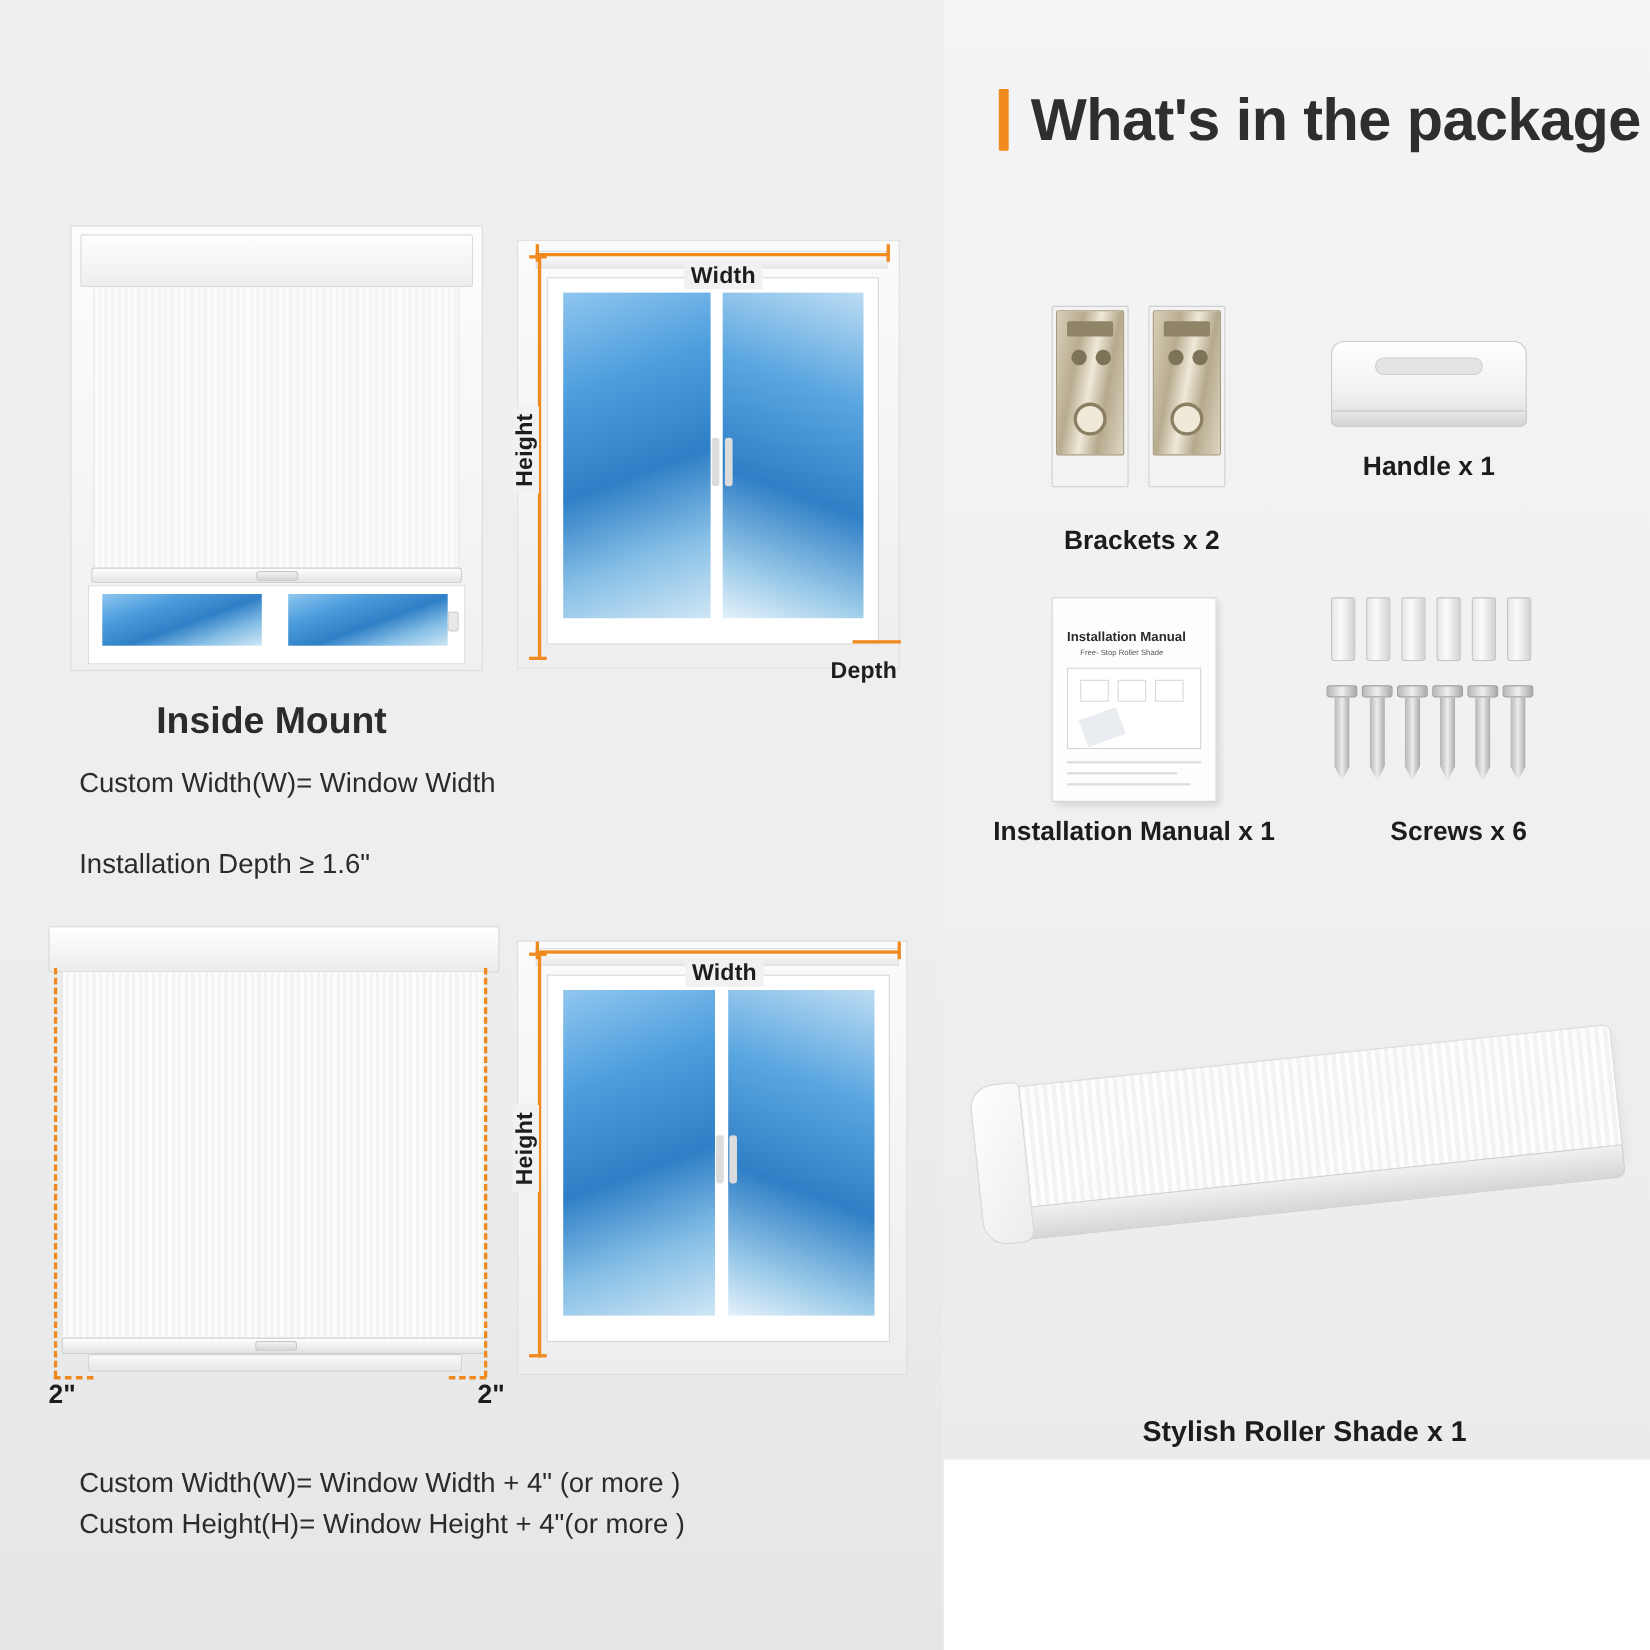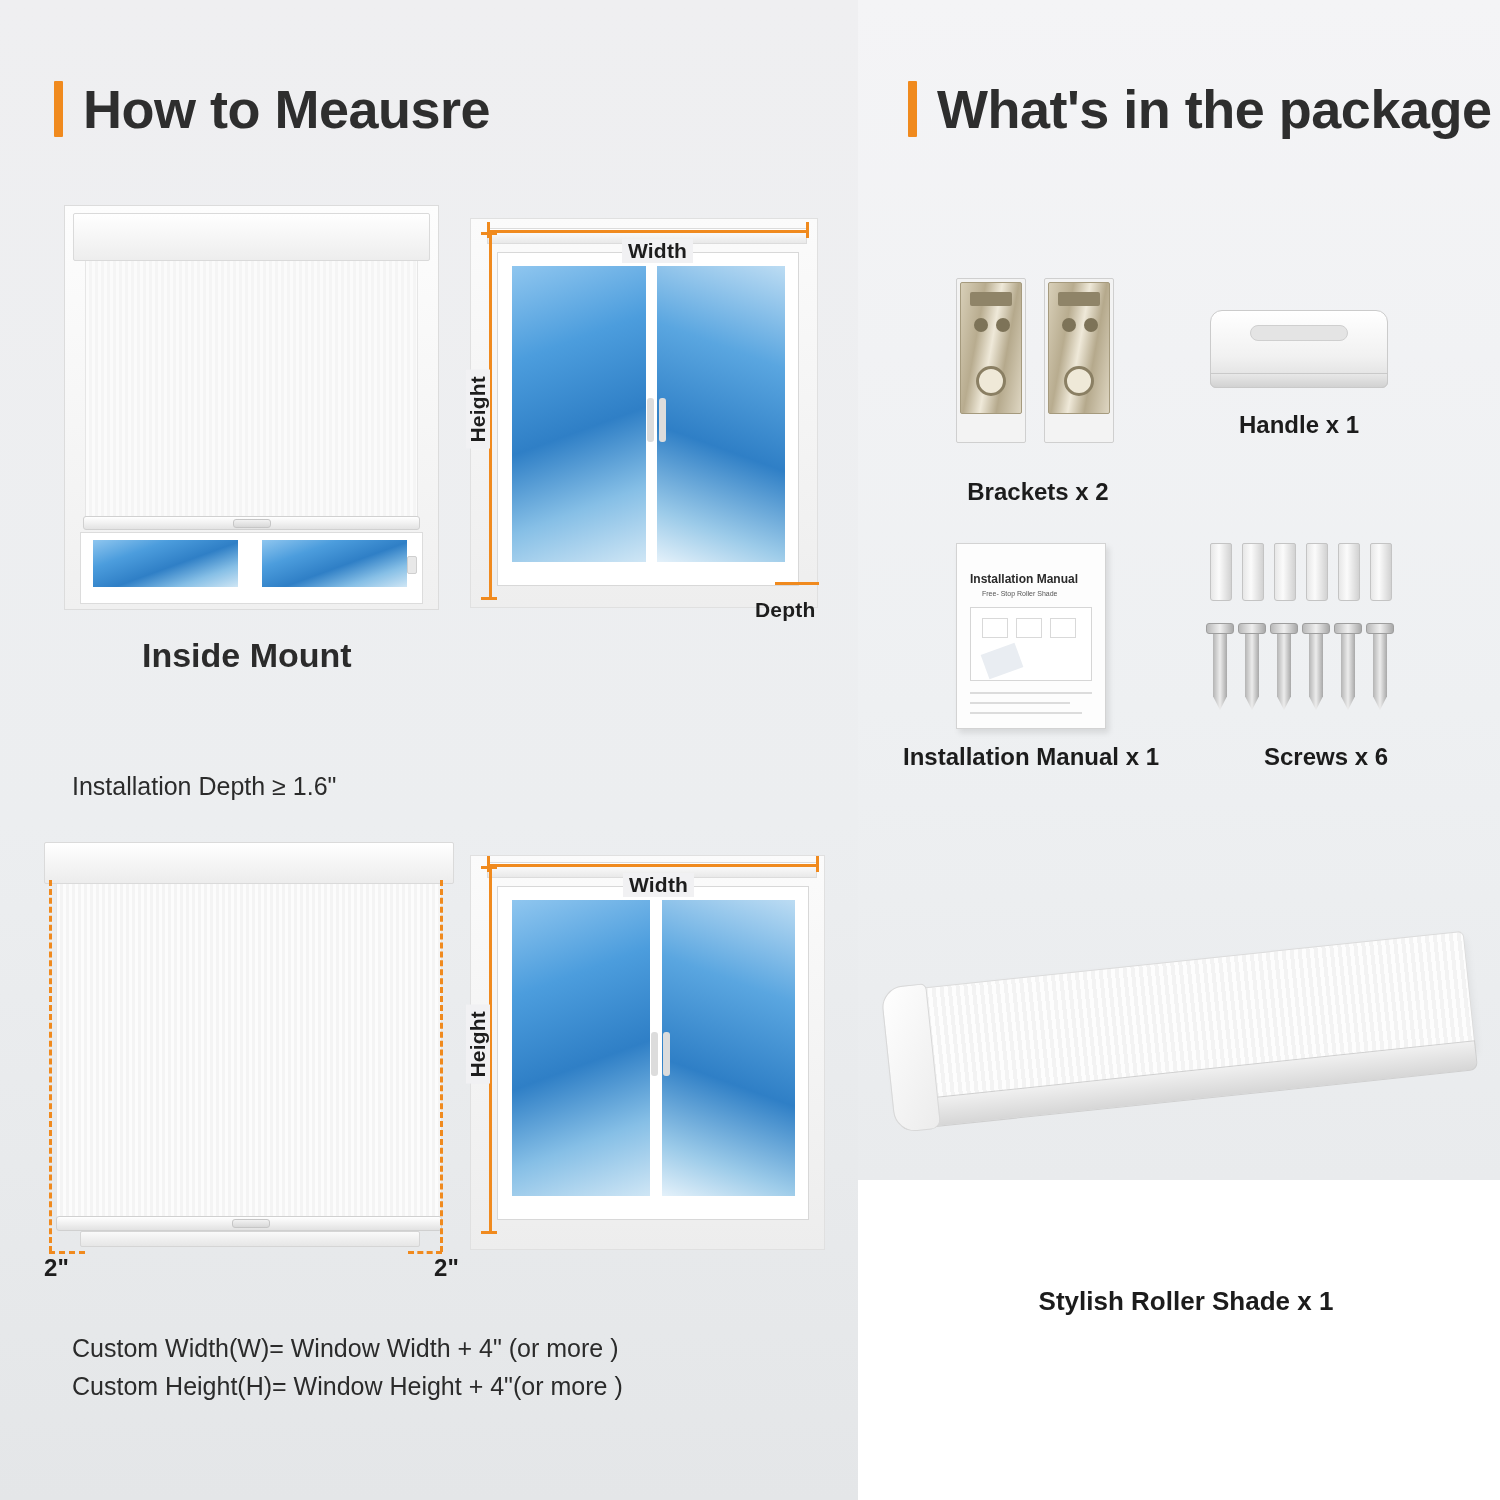--- a/index.html
+++ b/index.html
@@ -13,21 +13,21 @@
   }
   .page { position: relative; width: 1500px; height: 1500px; display: flex; }
 
   
   .left-panel {
     width: 858px; height: 1500px;
     background: linear-gradient(180deg,#efeff1 0%, #eceef0 55%, #e4e6e8 100%);
     position: relative;
   }
   .right-panel {
-    width: 642px; height: 1180px;
+    width: 642px; height: 1327px;
     background: linear-gradient(180deg,#f4f4f6 0%, #eef0f2 60%, #e9ebed 100%);
     position: relative;
   }
 
   
   .heading { display: flex; align-items: center; position: absolute; }
   .heading .bar {
     width: 9px; height: 56px; background: #f08a1e; margin-right: 20px;
     border-radius: 1px;
   }
@@ -122,24 +122,20 @@
     position: absolute;
   }
 </style>
 </head>
 <body>
 
 <div class="page">
 
   <div class="left-panel">
 
-    <div class="heading" id="h-measure">
-      <div class="bar"></div>
-      <div class="htext">How to Meausre</div>
-    </div>
 
     <div>
 
       <div class="wall" style="left:64px; top:205px; width:375px; height:405px; background:linear-gradient(180deg,#fdfdfd,#f0f0f0);"></div>
 
       <div style="position:absolute;left:73px;top:213px;width:357px;height:48px;background:linear-gradient(180deg,#ffffff,#ededed);border:1px solid #dadada;border-radius:2px;"></div>
 
       <div style="position:absolute;left:85px;top:261px;width:333px;height:260px;background:repeating-linear-gradient(90deg,#fbfbfb 0 3px,#f5f5f5 3px 6px), linear-gradient(180deg,#fdfdfd,#f2f2f2);border-left:1px solid #e6e6e6;border-right:1px solid #e6e6e6;"></div>
 
       <div style="position:absolute;left:83px;top:516px;width:337px;height:14px;background:linear-gradient(180deg,#ffffff,#e3e3e3);border:1px solid #d0d0d0;border-radius:3px;"></div>
@@ -173,20 +169,21 @@
       <div class="tick-h" style="left:481px;top:232px;"></div>
       <div class="tick-h" style="left:481px;top:597px;"></div>
       <div class="label-txt vert" style="left:466px;top:370px;background:#f1f1f3;padding:6px 0;">Height</div>
 
       <div class="dim-h" style="left:775px;top:582px;width:44px;"></div>
       <div class="label-txt" style="left:755px;top:598px;">Depth</div>
     </div>
 
     <div class="mount-title" style="left:142px;top:636px;">Inside Mount</div>
 
+    <div class="spec" style="left:72px;top:698px;">Custom Width(W)= Window Width</div>
     <div class="spec" style="left:72px;top:772px;">Installation Depth ≥ 1.6"</div>
 
     <div>
       <div style="position:absolute;left:44px;top:842px;width:410px;height:42px;background:linear-gradient(180deg,#ffffff,#ececec);border:1px solid #dadada;border-radius:2px;"></div>
       <div style="position:absolute;left:56px;top:884px;width:386px;height:338px;background:repeating-linear-gradient(90deg,#fcfcfc 0 3px,#f4f4f4 3px 6px), linear-gradient(180deg,#fdfdfd,#f1f1f1);border-left:1px solid #e6e6e6;border-right:1px solid #e6e6e6;"></div>
       <div style="position:absolute;left:56px;top:1216px;width:386px;height:15px;background:linear-gradient(180deg,#ffffff,#e2e2e2);border:1px solid #d0d0d0;border-radius:3px;"></div>
       <div style="position:absolute;left:232px;top:1219px;width:38px;height:9px;background:linear-gradient(180deg,#f2f2f2,#d8d8d8);border:1px solid #c6c6c6;border-radius:3px;"></div>
       <div style="position:absolute;left:80px;top:1231px;width:340px;height:16px;background:linear-gradient(180deg,#fafafa,#e6e6e6);border:1px solid #d5d5d5;border-radius:2px;"></div>
 
       <div class="dash-v" style="left:49px;top:880px;height:372px;"></div>

